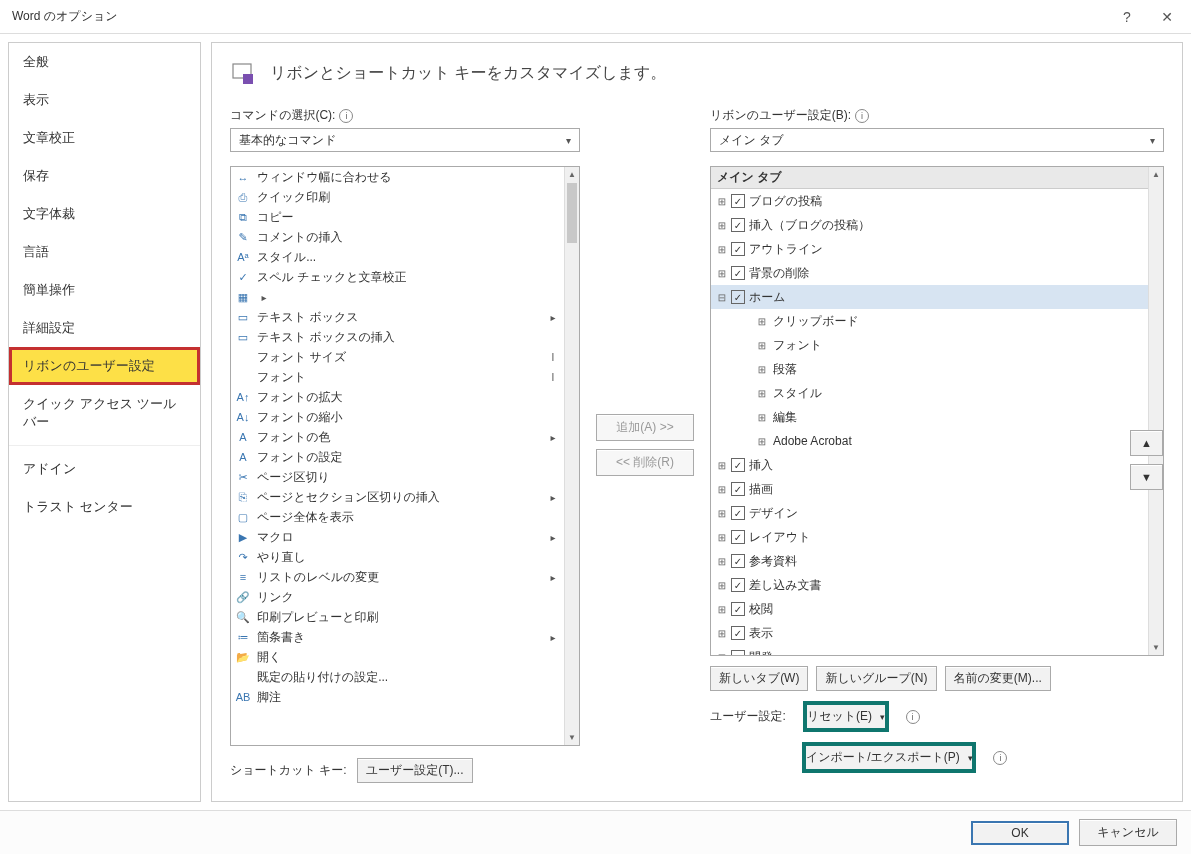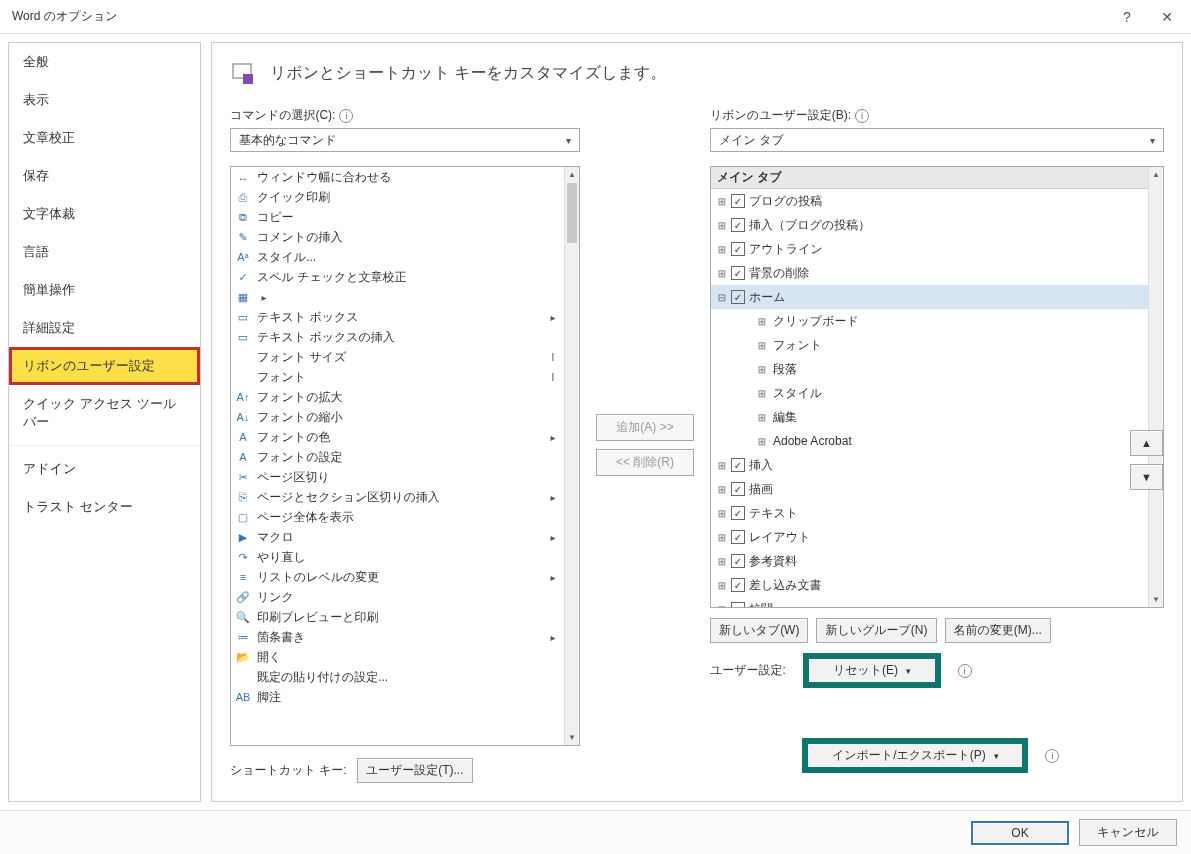--- a/index.html
+++ b/index.html
@@ -47,21 +47,21 @@
 .trow.lvl1 { padding-left: 4px; }
 .trow.lvl2 { padding-left: 44px; }
 .midrow  { display:flex; flex-direction:column; gap:8px; }
 .btn { border:1px solid #aaa; background:#f2f2f2; padding:4px 10px; font-size:12px; min-width:98px; text-align:center; box-shadow: 0 1px 0 #fff inset; }
 .btn.dis { color:#999; background:#f7f7f7; }
 .btn.small { min-width: auto; padding:3px 8px; }
 .btn.primary { border:2px solid #3a76b1; padding:3px 5px; }
 .btn.arrow { min-width:32px; height:26px; display:flex; align-items:center; justify-content:center; font-size:11px; }
 .rightbtns { display:flex; gap:8px; margin-bottom:10px; }
 .settingrow { display:flex; align-items:center; gap:17px; margin-bottom:10px; }
-.settingrow .ddbtn { border:6px solid #0f766e; background:#f2f2f2; padding:3px 24px; display:flex; align-items:center; gap:4px; }
+.settingrow .ddbtn { border:4px solid #0f766e; background:#f2f2f2; padding:3px 0; display:flex; align-items:center; gap:4px; }
 .settingrow .ddbtn::after { content:"▾"; font-size:9px; margin-left:4px; }
 .shortcutrow { display:flex; align-items:center; gap:10px; margin-top:12px; }
 .footer { position:absolute; bottom:0; left:0; right:0; height:44px; display:flex; align-items:center; justify-content:flex-end; gap:10px; padding:0 14px; border-top:1px solid #ddd; background:#fcfcfc; }
 .arrowcol { display:flex; flex-direction:column; gap:8px; position: absolute; right: 28px; top: 430px; }
 </style>
 </head>
 <body>
 
 <div class="titlebar">
   <span class="title">Word のオプション</span>
@@ -329,21 +329,21 @@
                   <span class="lbltx">挿入</span>
                 </div>
                 <div class="trow lvl1">
                   <span class="exp">⊞</span>
                   <span class="cb checked"></span>
                   <span class="lbltx">描画</span>
                 </div>
                 <div class="trow lvl1">
                   <span class="exp">⊞</span>
                   <span class="cb checked"></span>
-                  <span class="lbltx">テキスト</span>
+                  <span class="lbltx">デザイン</span>
                 </div>
                 <div class="trow lvl1">
                   <span class="exp">⊞</span>
                   <span class="cb checked"></span>
                   <span class="lbltx">レイアウト</span>
                 </div>
                 <div class="trow lvl1">
                   <span class="exp">⊞</span>
                   <span class="cb checked"></span>
                   <span class="lbltx">参考資料</span>
@@ -380,21 +380,21 @@
           <div class="btn small">新しいグループ(N)</div>
           <div class="btn small">名前の変更(M)...</div>
         </div>
         <div class="settingrow">
           <span>ユーザー設定:</span>
           <div class="ddbtn">
               <span>リセット(E)</span>
             </div>
           <span class="help">i</span>
         </div>
-        <div class="settingrow" style="padding-left:92px;margin-top:40px;">
+        <div class="settingrow" style="padding-left:92px;">
           <div class="ddbtn">
               <span>インポート/エクスポート(P)</span>
             </div>
           <span class="help">i</span>
         </div>
       </div>
     </div>
   </div>
 </div>
 

